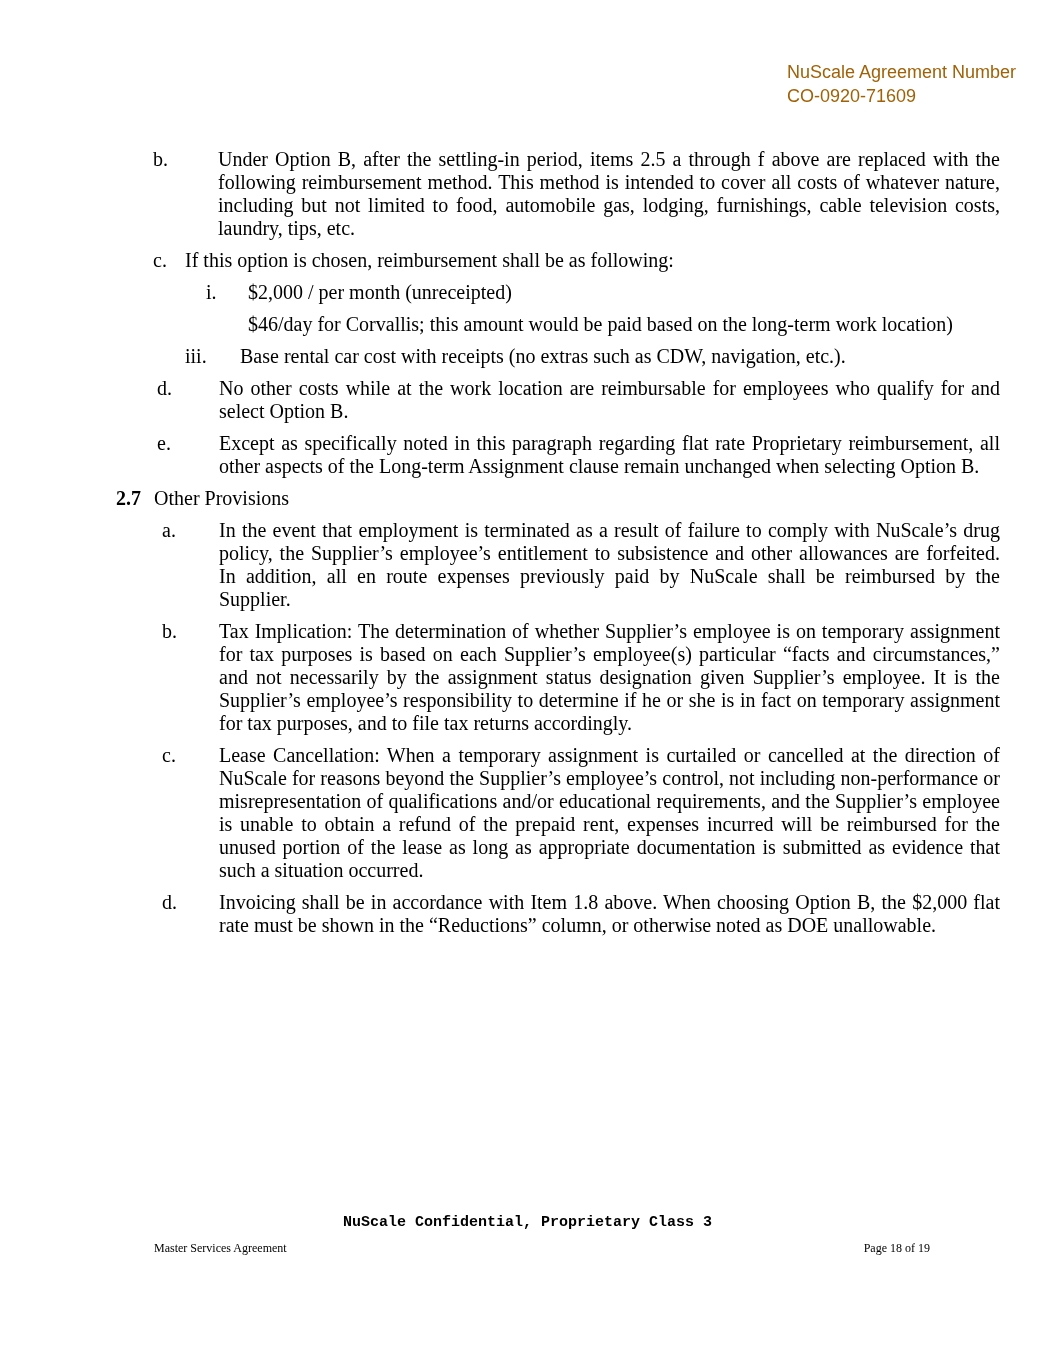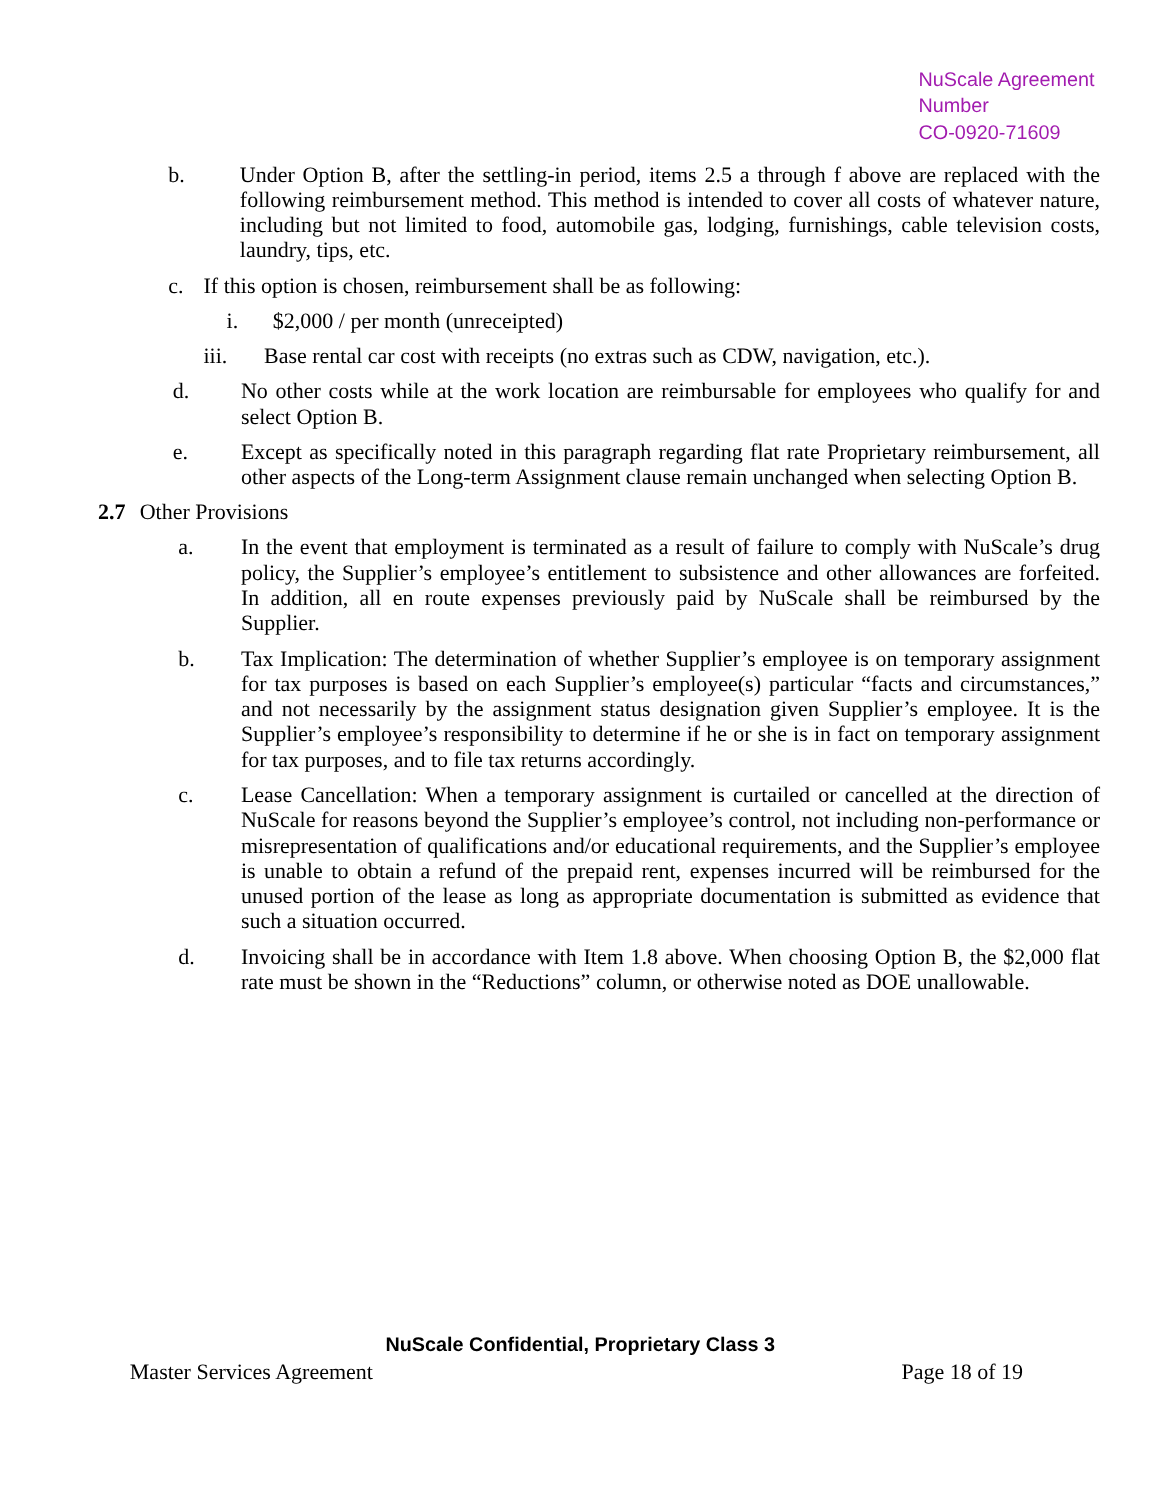--- a/index.html
+++ b/index.html
@@ -19,22 +19,21 @@
     overflow: hidden;
   }
   
   .doc-header {
     position: absolute;
     top: 60px;
     left: 787px;
     font-family: "Liberation Sans", sans-serif;
     font-size: 18px;
     line-height: 24px;
-    color: #a21caf;
-    margin-left: 48px;
+    color: #a16207;
   }
   
   .doc-body {
     position: absolute;
     top: 148px;
     left: 0;
     right: 0;
   }
   .li {
     display: flex;
@@ -50,50 +49,51 @@
   
   .lvl-rom { margin-left: 206px; }
   .lvl-rom .marker { width: 42px; }
   .lvl-rom-iii { margin-left: 185px; }
   .lvl-rom-iii .marker { width: 55px; }
   
   .lvl-de { margin-left: 157px; }
   .lvl-de .marker { width: 29px; }
   
   .section-head {
-    margin-left: 89px;
+    margin-left: 116px;
     margin-bottom: 9px;
   }
   .section-head .sec-num {
     font-weight: bold;
     margin-right: 13px;
   }
   
   .lvl-ad { margin-left: 162px; }
   .lvl-ad .marker { width: 24px; }
   
   .doc-footer {
     position: absolute;
     top: 1212px;
     left: 0;
     right: 0;
   }
   .footer-class {
     text-align: center;
-    font-family: Liberation Sans, sans-serif;
+    font-family: Liberation Mono, monospace;
     font-weight: bold;
-    font-size: 18px;
+    font-size: 15px;
     line-height: 21px;
   }
   .footer-row {
     position: relative;
     height: 22px;
     margin-top: 4px;
-    font-size: 20px;
+    font-size: 12px;
     line-height: 22px;
+    margin-left: 36px;
   }
   .footer-left  { position: absolute; left: 118px; }
   .footer-right { position: absolute; right: 125px; text-align: right; }
 </style>
 </head>
 <body>
 
 <div class="page">
 
   <div class="doc-header">
@@ -112,20 +112,24 @@
       <span class="marker">c.</span>
       <span class="text">If this option is chosen, reimbursement shall be as following:</span>
     </div>
 
     <div class="li lvl-rom">
       <span class="marker">i.</span>
       <span class="text">$2,000 / per month (unreceipted)</span>
     </div>
 
 
+    <div class="li lvl-rom">
+      <span class="marker"></span>
+      <span class="text">$46/day for Corvallis; this amount would be paid based on the long-term work location)</span>
+    </div>
 
     <div class="li lvl-rom-iii">
       <span class="marker">iii.</span>
       <span class="text">Base rental car cost with receipts (no extras such as CDW, navigation, etc.).</span>
     </div>
 
     <div class="li lvl-de">
       <span class="marker">d.</span>
       <span class="text just">No other costs while at the work location are reimbursable for employees who qualify for and select Option B.</span>
     </div>

